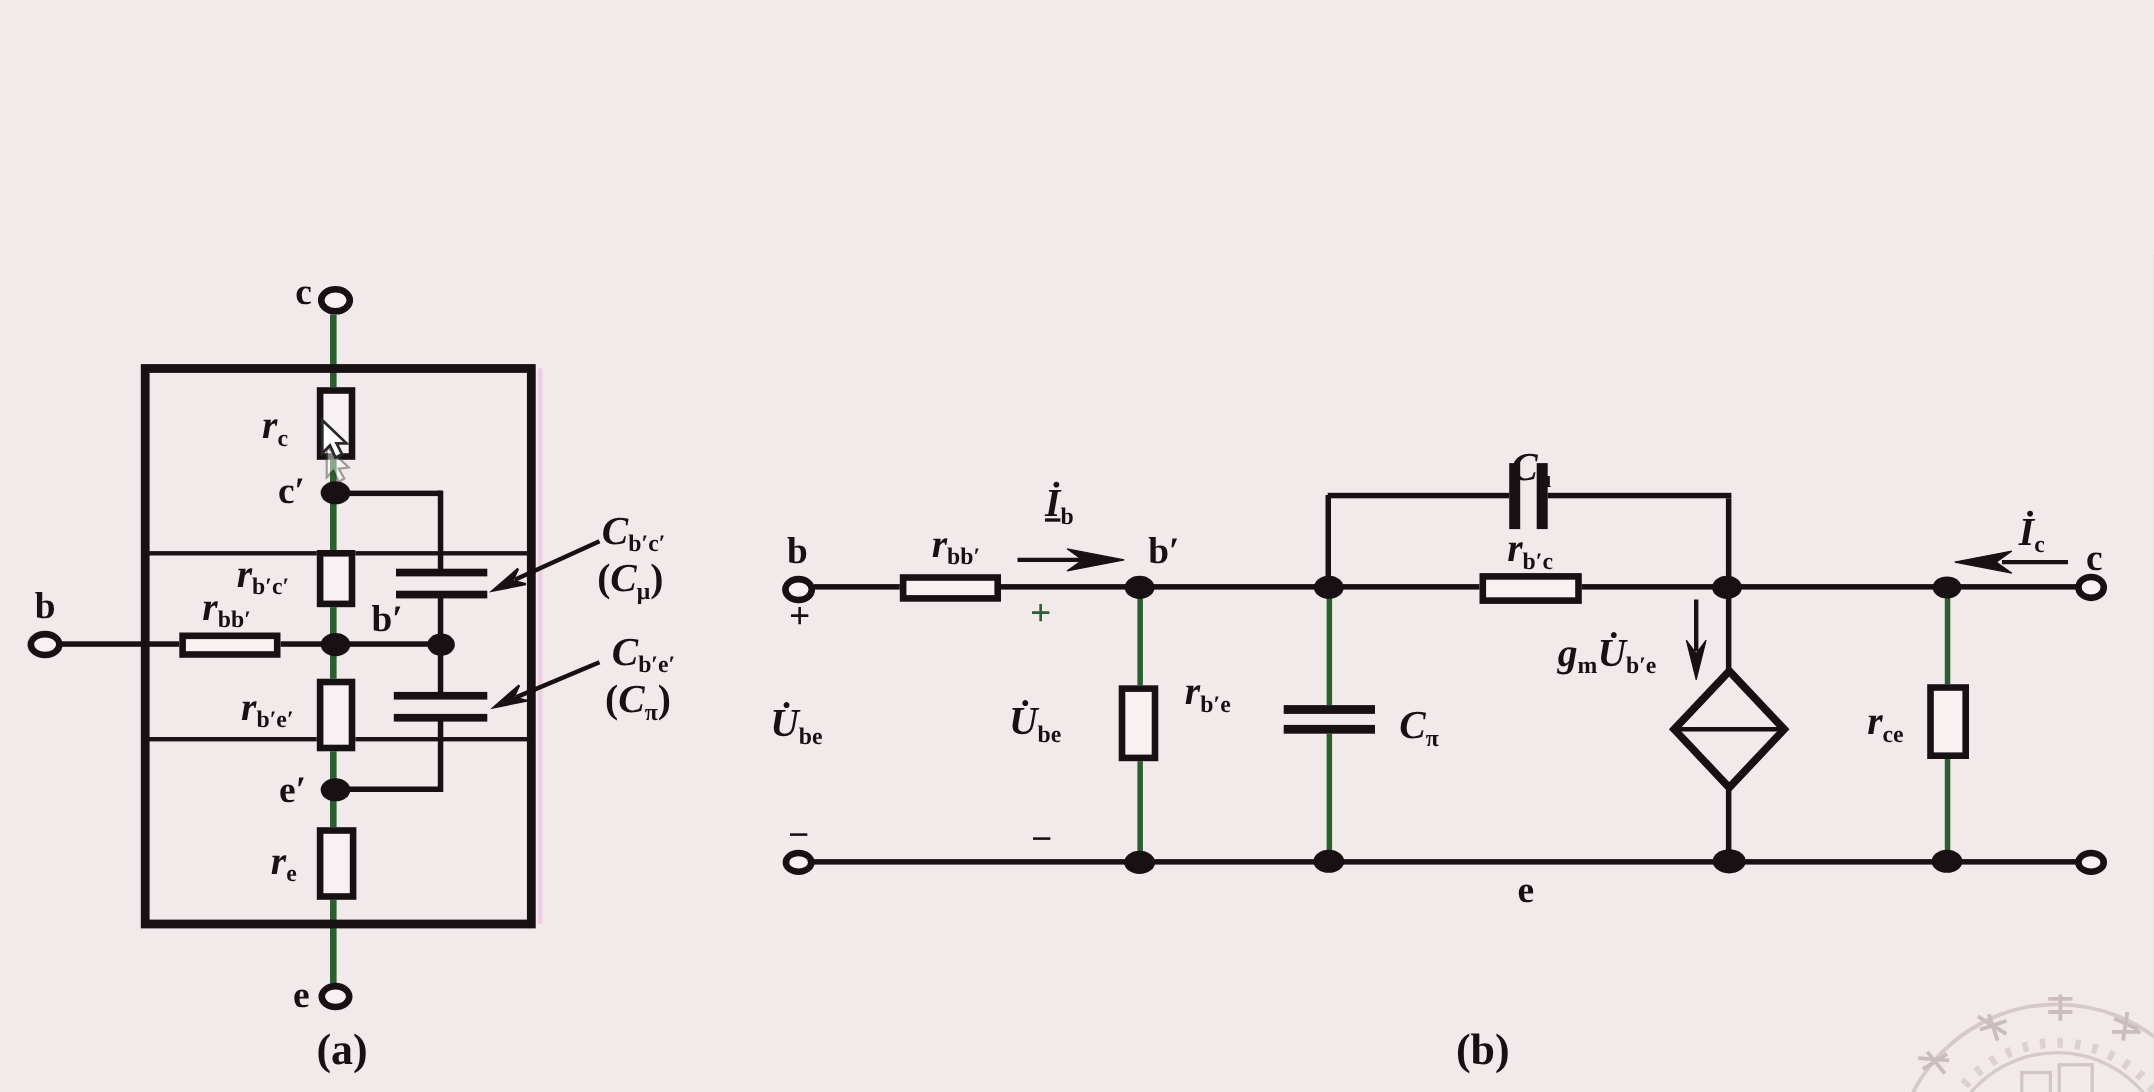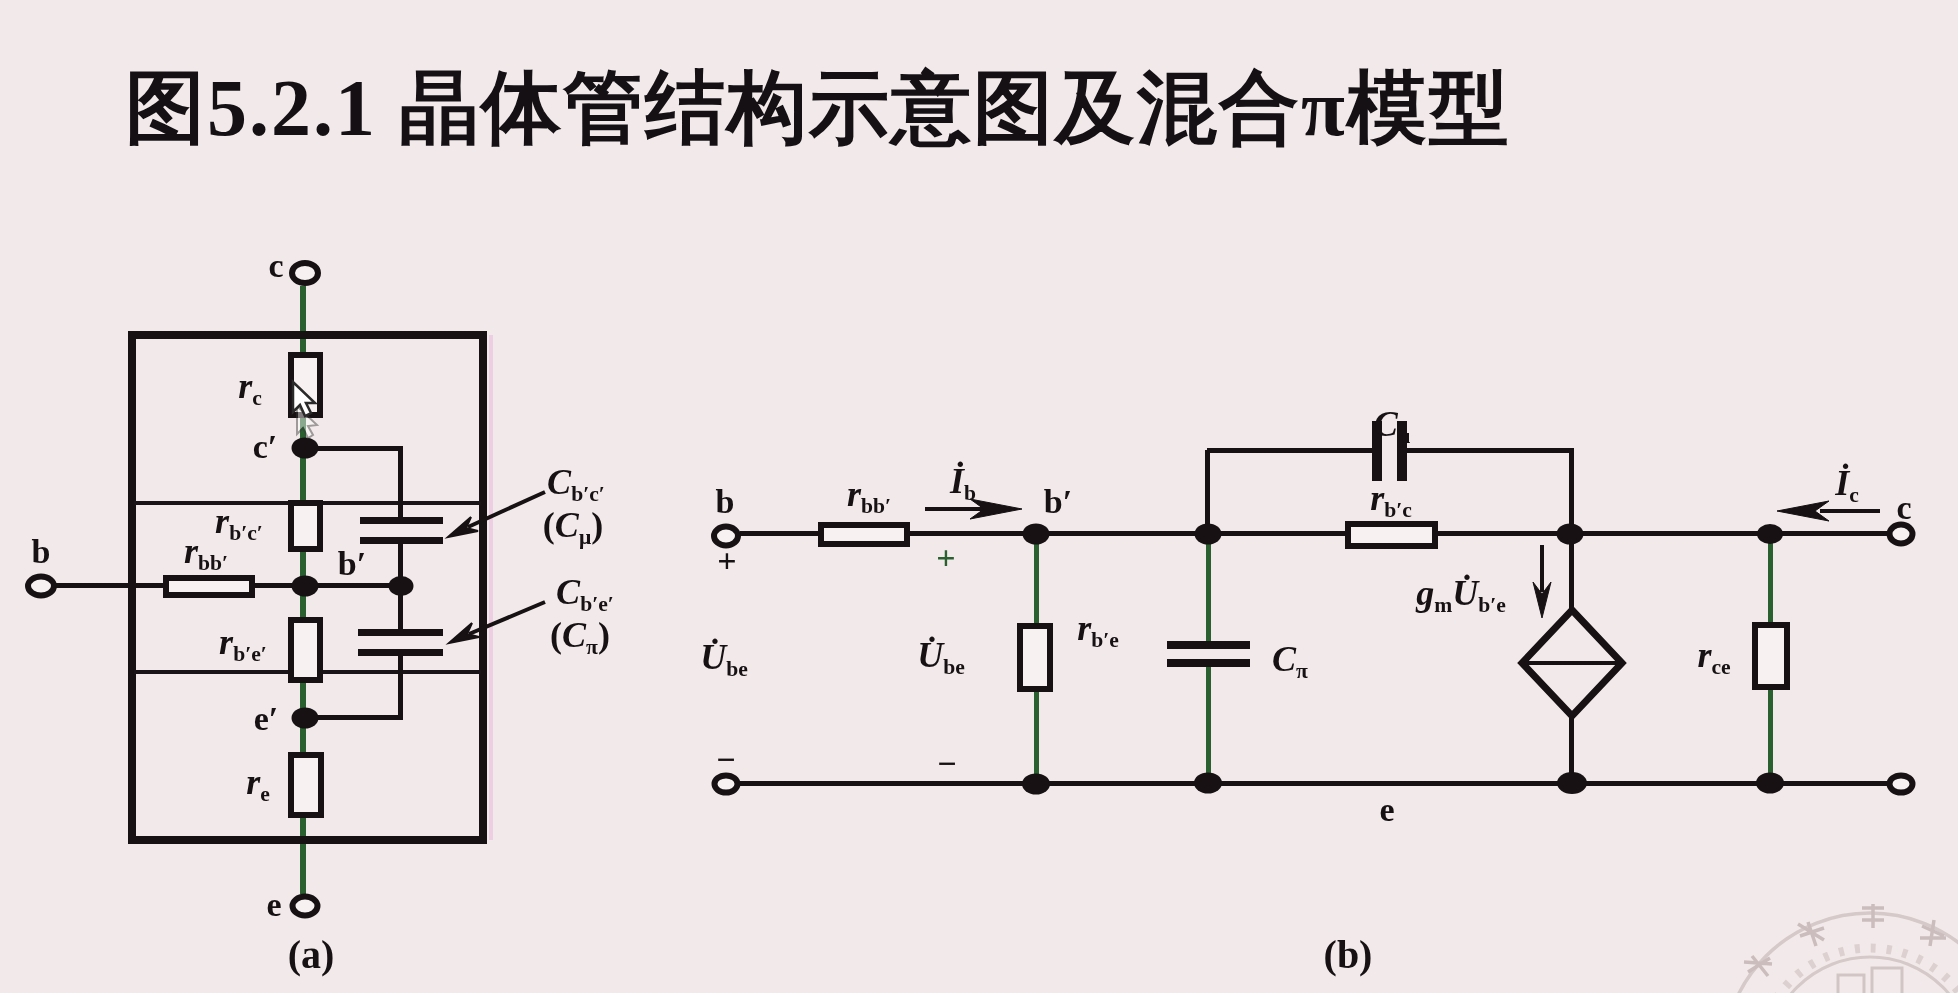--- a/index.html
+++ b/index.html
@@ -26,21 +26,20 @@
   .title{position:absolute;font-size:80px;font-weight:bold;letter-spacing:2px;color:#141014;
          white-space:nowrap;}
   .caption{position:absolute;font-size:40px;font-weight:bold;transform:translate(-50%,-50%);}
   svg.overlay{position:absolute;left:0;top:0;pointer-events:none;}
 </style>
 </head>
 <body>
 
 <div class="stage">
 
-  <div class="title" style="left:125px;top:55px;">图5.2.1 晶体管结构示意图及混合π模型</div>
 
   <div class="gwire" style="left:300px;top:286px;width:6px;height:608px;"></div>
 
   <div class="box" style="left:128px;top:331px;width:359px;height:513px;"></div>
   <div class="pink" style="left:489px;top:335px;width:4px;height:505px;"></div>
   <div class="divider" style="left:134px;top:501px;width:347px;"></div>
   <div class="divider" style="left:134px;top:670px;width:347px;"></div>
 
   <div class="wire" style="left:55px;top:583px;width:250px;height:5px;"></div>
 
@@ -153,21 +152,21 @@
   <div class="lbl nl" style="left:725px;top:502px;">b</div>
   <div class="lbl sign" style="left:727px;top:561px;">+</div>
   <div class="lbl sign" style="left:726px;top:760px;">−</div>
   <div class="lbl" style="left:724px;top:660px;">
     <span class="sym">U̇</span><span class="sub">be</span>
   </div>
 
   <div class="lbl" style="left:869px;top:497px;">
     <span class="sym">r</span><span class="sub">bb′</span>
   </div>
-  <div class="lbl" style="left:963px;top:484px;">
+  <div class="lbl" style="left:963px;top:460px;text-decoration:underline;">
     <span class="sym">İ</span><span class="sub">b</span>
   </div>
   <div class="lbl nl" style="left:1058px;top:502px;">b′</div>
   <div class="lbl sign gsign" style="left:946px;top:558px;">+</div>
   <div class="lbl" style="left:941px;top:658px;">
     <span class="sym">U̇</span><span class="sub">be</span>
   </div>
   <div class="lbl" style="left:1098px;top:631px;">
     <span class="sym">r</span><span class="sub">b′e</span>
   </div>

